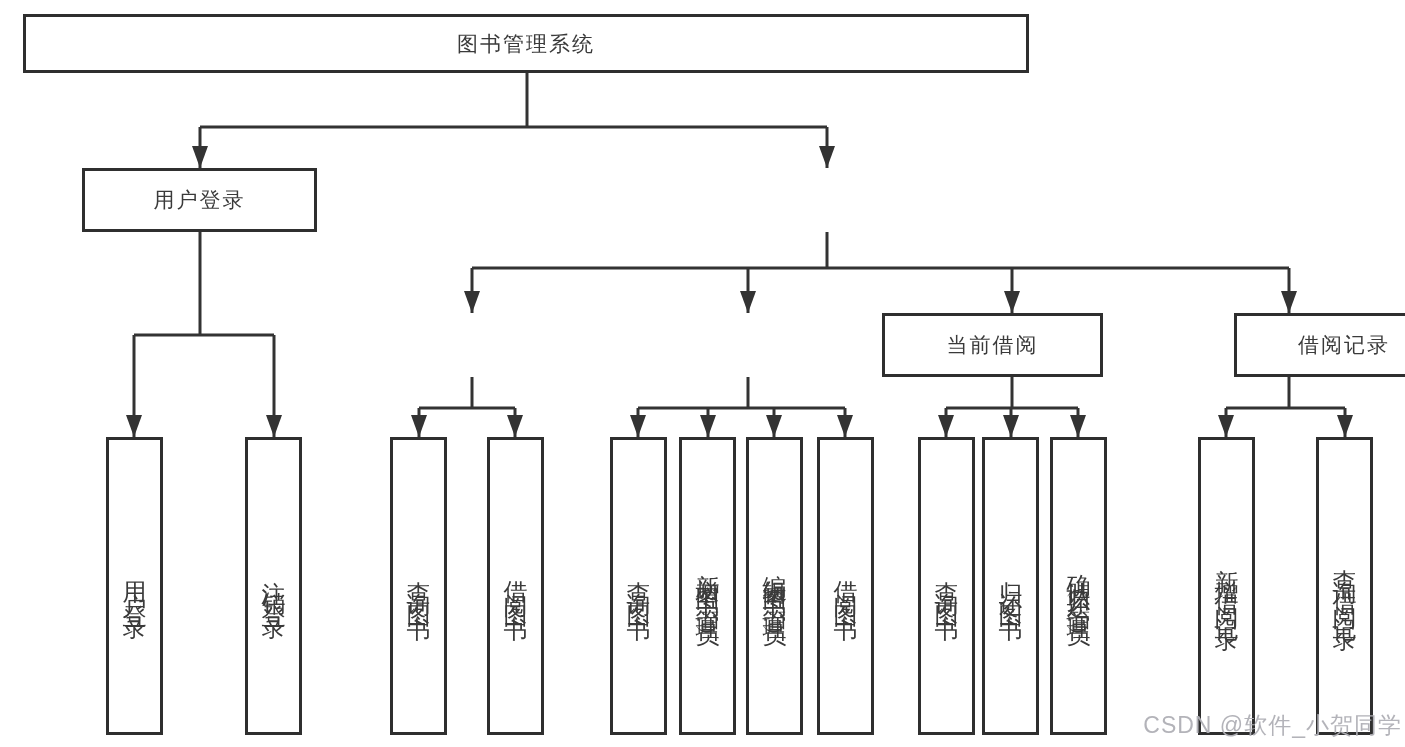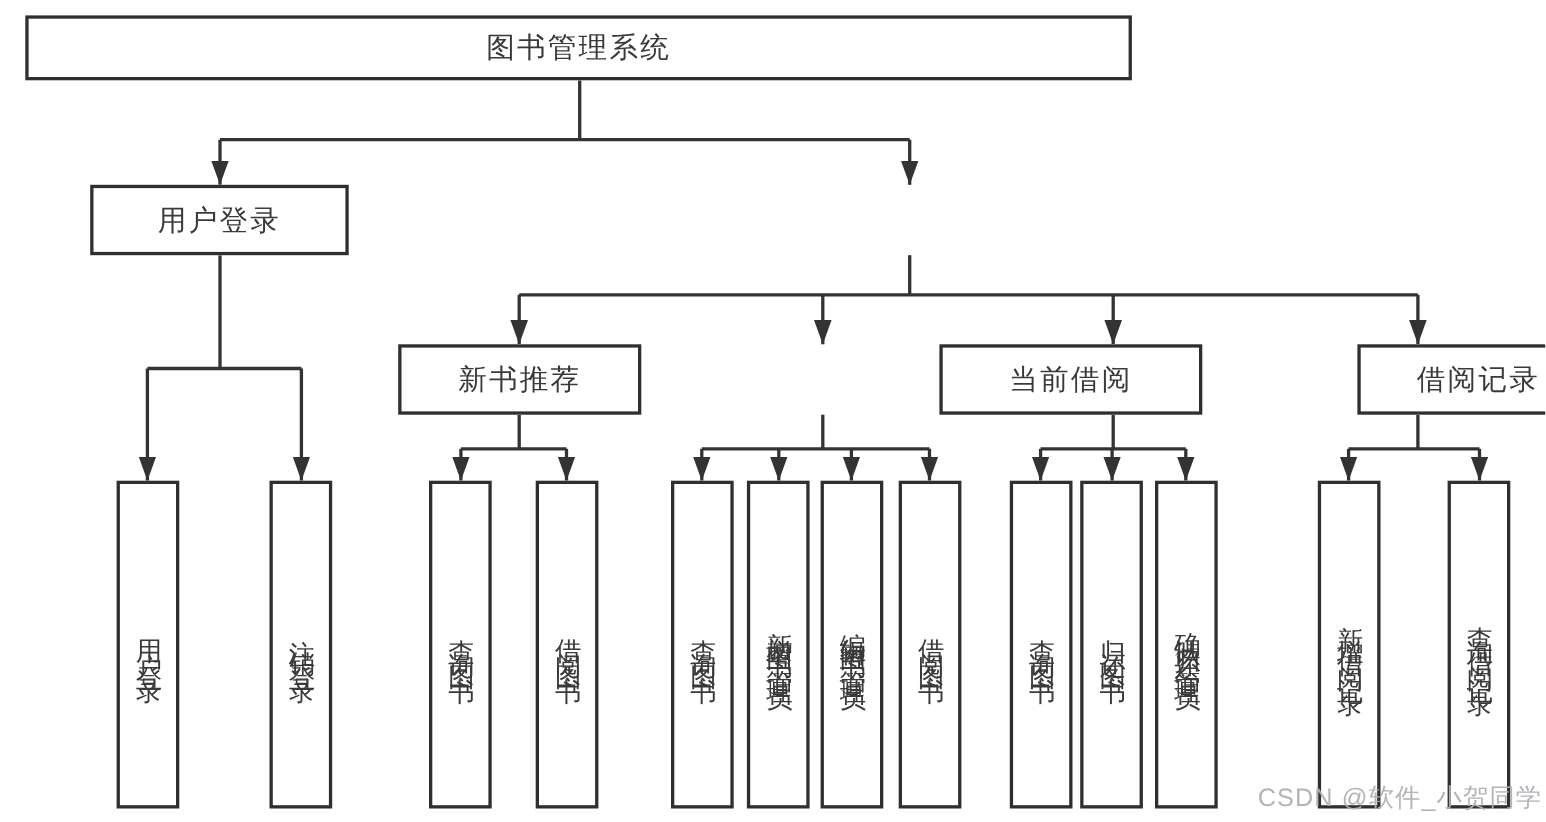--- a/index.html
+++ b/index.html
@@ -12,21 +12,21 @@
   }
   #wires { position:absolute; left:0; top:0; width:1405px; height:747px; }
   .box {
     position:absolute;
     box-sizing:border-box;
     border:3px solid #2f2f2f;
     background:#ffffff;
     display:flex; align-items:center; justify-content:center;
     color:#3a3a3a;
   }
-  .hlabel { font-size:26px; letter-spacing:2px; white-space:nowrap; }
+  .hlabel { font-size:21px; letter-spacing:2px; white-space:nowrap; }
   .root  { left:23px;  top:14px;  width:1006px; height:59px; }
   .lvl2  { top:168px; height:64px; }
   .lvl3  { top:313px; height:64px; }
   .leaf  { top:437px; height:298px; width:57px; }
   .vtext {
     writing-mode:vertical-rl;
     font-size:24px;
     letter-spacing:12px;
     line-height:1;
     color:#3a3a3a;
@@ -111,24 +111,21 @@
   </svg>
 
   <div class="box root">
     <span class="hlabel">图书管理系统</span>
   </div>
 
   <div class="box lvl2" style="left:82px; width:235px;">
     <span class="hlabel">用户登录</span>
   </div>
 
-  <div class="box lvl3" style="left:362px; width:221px;">
-    <span class="hlabel">新书推荐</span>
-  </div>
-  <div class="box lvl3" style="left:854px; width:239px;">
+  <div class="box lvl3" style="left:882px; width:221px;">
     <span class="hlabel">当前借阅</span>
   </div>
   <div class="box lvl3" style="left:1234px; width:220px;">
     <span class="hlabel">借阅记录</span>
   </div>
 
   <div class="box leaf" style="left:106px;">
     <span class="vtext">用户登录</span>
   </div>
   <div class="box leaf" style="left:245px;">

